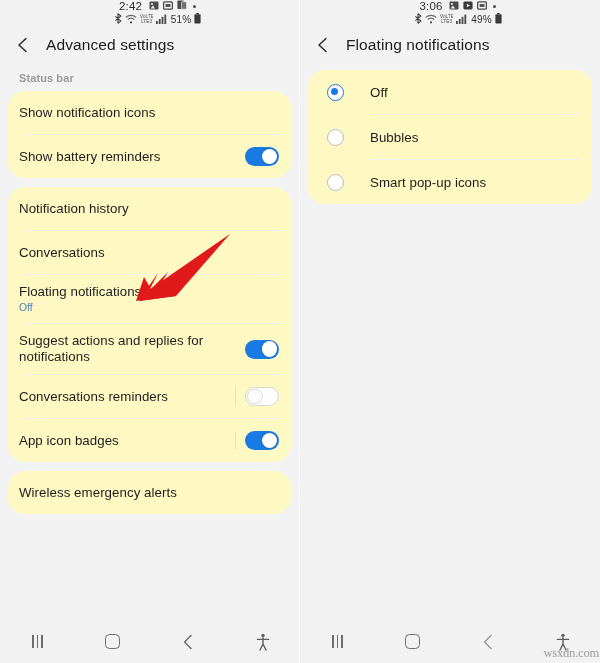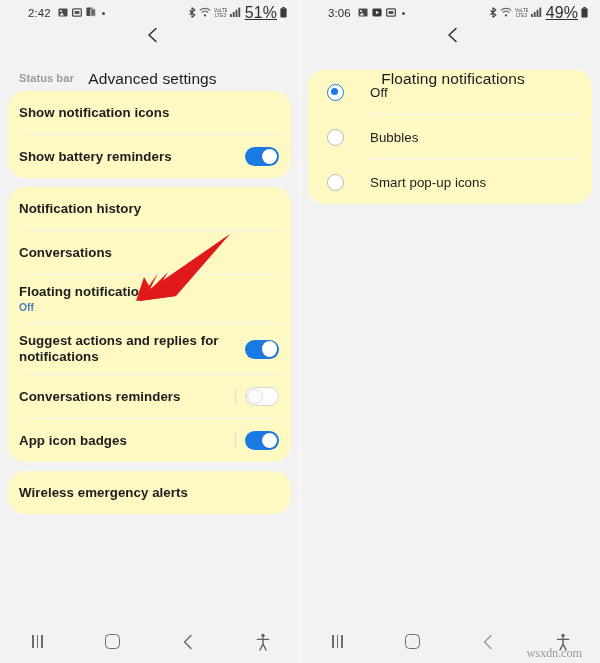--- a/index.html
+++ b/index.html
@@ -19,36 +19,36 @@
   .phone.left { border-right: 1px solid #ffffff; }
 
   
   .statusbar {
     height: 26px;
     display: flex; align-items: center;
     padding: 0 12px 0 28px;
     font-size: 11.5px;
     color: #2b2b2b;
     letter-spacing: 0.1px;
+    flex-direction: column;
   }
   .sb-left { display: flex; align-items: center; gap: 4px; }
   .sb-time { font-size: 11.5px; color: #2f2f2f; margin-right: 3px; }
   .sb-spacer { flex: 1; }
   .sb-right { display: flex; align-items: center; gap: 3px; }
   .mini-ico { display: block; }
   .sb-dot { width: 3px; height: 3px; border-radius: 50%; background: #4a4a4a; margin-left: 2px; }
-  .sb-batt-txt { font-size: 16px; color: #2f2f2f; margin-left: 1px; text-decoration: underline; }
+  .sb-batt-txt { font-size: 10px; color: #2f2f2f; margin-left: 1px; }
 
   
   .header {
     height: 38px;
     display: flex; align-items: center;
-    padding-left: 6px;
-    gap: 26px;
-    flex-direction: column;
+    padding-left: 14px;
+    gap: 14px;
   }
   .back-chevron { width: 18px; height: 18px; display: block; }
   .header-title {
     font-size: 15.5px;
     color: #1c1c1c;
     letter-spacing: 0.1px;
   }
 
   
   .scroll { padding: 0 8px; }
@@ -63,21 +63,20 @@
     background: #fef9c3;
     border-radius: 17px;
     overflow: hidden;
     margin-bottom: 9px;
   }
   .row {
     position: relative;
     display: flex; align-items: center;
     min-height: 43px;
     padding: 9px 12px 9px 11px;
-    font-weight: bold;
   }
   .row-texts { flex: 1; padding-right: 8px; }
   .row-title {
     font-size: 13.3px;
     color: #1d1d1d;
     line-height: 16px;
     letter-spacing: 0.05px;
   }
   .row-sub {
     font-size: 10.3px;
@@ -178,21 +177,21 @@
     background: #6d6d6d;
   }
   .nav-home {
     width: 15px; height: 15px;
     border: 1.8px solid #6d6d6d;
     border-radius: 4.5px;
   }
   .nav-back svg, .nav-access svg { display: block; }
   .watermark {
     position: absolute;
-    right: 18px; bottom: 2px;
+    right: 1px; bottom: 2px;
     font-size: 12.5px;
     color: #9b9b9b;
     font-family: "Liberation Serif", serif;
     letter-spacing: -0.2px;
   }
 </style>
 </head>
 <body>
 
 <div class="screens">

